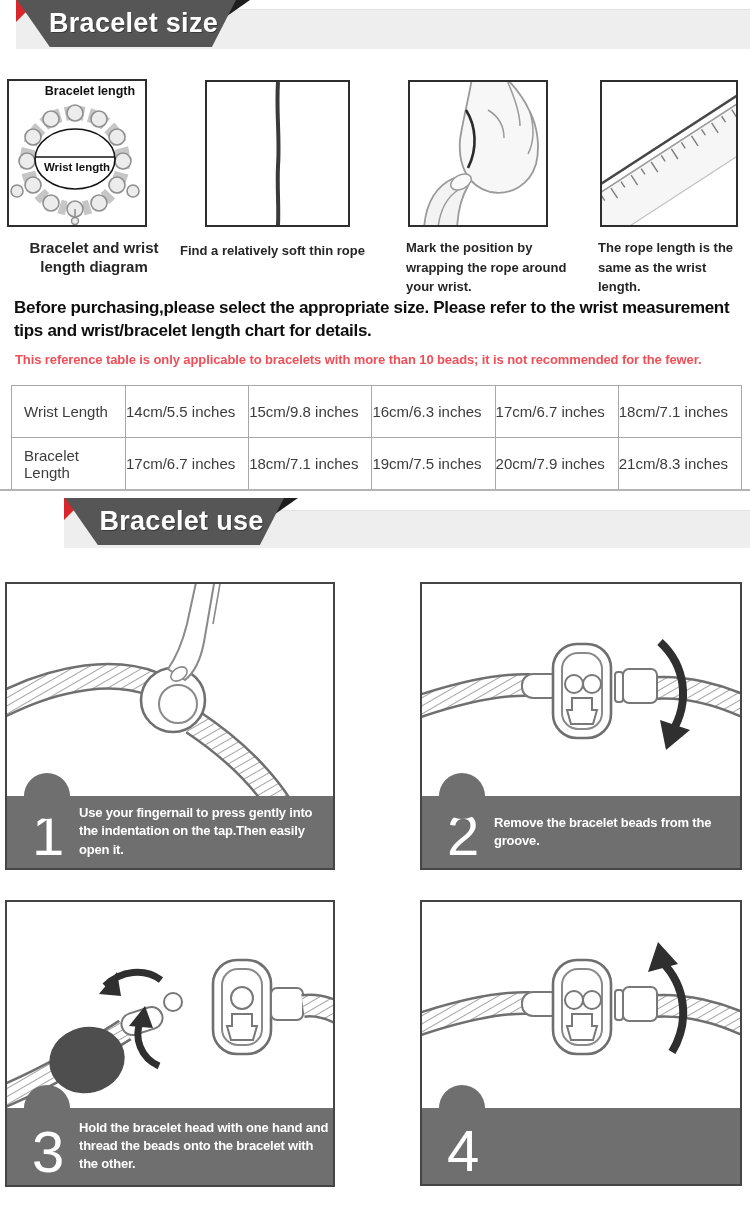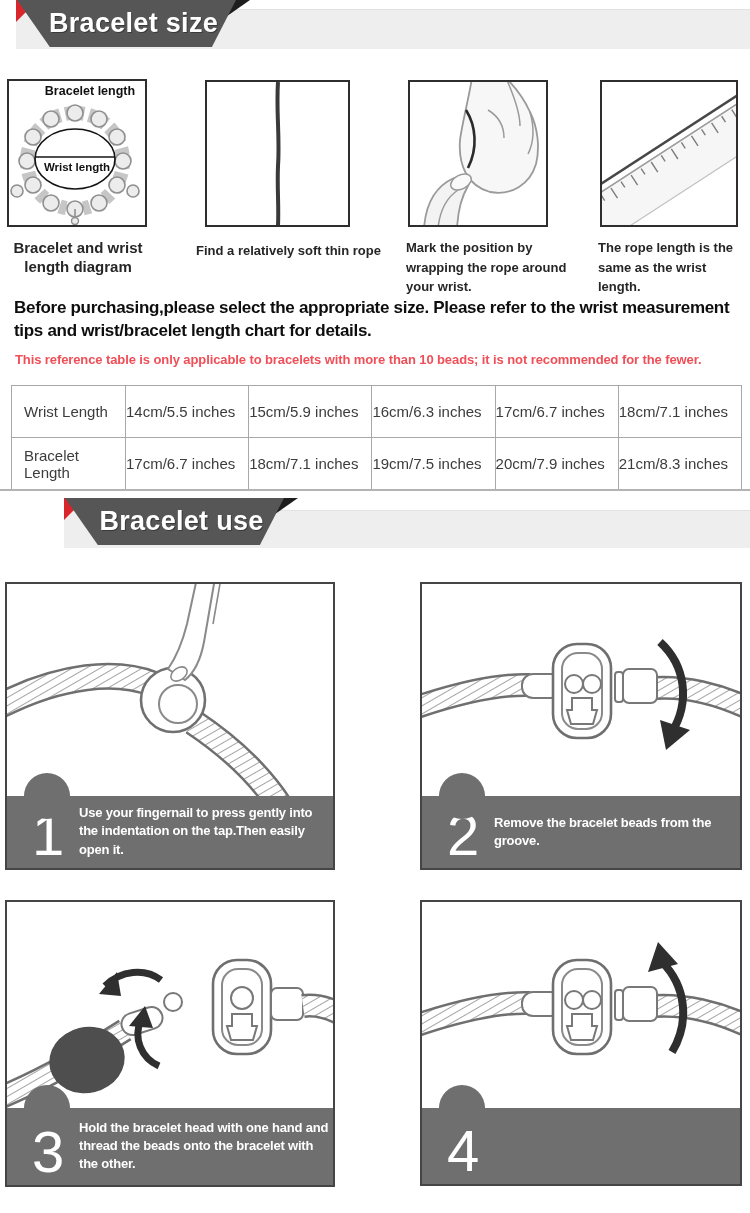--- a/index.html
+++ b/index.html
@@ -15,21 +15,21 @@
   .banner-main{
     position:absolute;left:1px;top:0;width:219px;height:47px;background:#575656;
     clip-path:polygon(0 0,100% 0,89% 100%,15% 100%);
     color:#fff;font-weight:bold;font-size:27px;line-height:47px;text-align:center;
     text-indent:14px;letter-spacing:.3px;text-shadow:1px 1px 0 #3a3a3a;
   }
   
   .img-box{position:absolute;background:#fff;border:2px solid #2e2e2e;box-sizing:border-box;}
   .img-label{position:absolute;font-weight:bold;color:#111;}
   .cap{position:absolute;font-weight:bold;color:#262626;}
-  .cap-center{text-align:center;line-height:1.25;font-size:15px;}
+  .cap-center{text-align:center;line-height:1.25;font-size:15px;margin-left:16px;}
   .cap-left{font-size:13px;line-height:1.5;}
   
   .purchase-note{position:absolute;left:14px;top:296px;width:724px;font-weight:bold;font-size:17px;line-height:1.38;color:#0e0e0e;letter-spacing:-.3px;}
   .table-warning{position:absolute;left:15px;top:352px;width:732px;font-weight:bold;font-size:13px;color:#f04f58;letter-spacing:-.1px;}
   
   .size-table{position:absolute;left:11px;top:385px;width:731px;border-collapse:collapse;table-layout:fixed;}
   .size-table td{
     border:1px solid #a8a8a8;height:51px;font-size:15px;color:#3c3c3c;
     text-align:left;padding:0;background:#fff;
   }
@@ -107,41 +107,41 @@
     <g transform="rotate(-33 67 78)">
       <rect x="-55" y="68" width="250" height="44" fill="#f6f6f6" stroke="#c2c2c2" stroke-width="1.2"></rect>
       <line x1="-55" y1="61" x2="195" y2="61" stroke="#474747" stroke-width="2.6"></line>
       <line x1="-55" y1="68" x2="195" y2="68" stroke="#9c9c9c" stroke-width="1.4"></line>
       <path d="M-45 70v12M-33 70v7M-21 70v12M-9 70v7M3 70v12M15 70v7M27 70v12M39 70v7M51 70v12M63 70v7M75 70v12M87 70v7M99 70v12M111 70v7M123 70v12M135 70v7M147 70v12M159 70v7M171 70v12M183 70v7" stroke="#7d7d7d" stroke-width="1.4" fill="none"></path>
     </g>
   </svg>
 </div>
 
 <div class="cap cap-center" style="left:7px;top:239px;width:142px;">Bracelet and wrist length diagram</div>
-<div class="cap cap-left" style="left:196px;top:241px;width:186px;">Find a relatively soft thin rope</div>
+<div class="cap cap-left" style="left:180px;top:241px;width:186px;">Find a relatively soft thin rope</div>
 <div class="cap cap-left" style="left:406px;top:238px;width:162px;">Mark the position by wrapping the rope around your wrist.</div>
 <div class="cap cap-left" style="left:598px;top:238px;width:152px;">The rope length is the same as the wrist length.</div>
 
 <div class="purchase-note">Before purchasing,please select the appropriate size. Please refer to the wrist measurement tips and wrist/bracelet length chart for details.</div>
 <div class="table-warning">This reference table is only applicable to bracelets with more than 10 beads; it is not recommended for the fewer.</div>
 
 <table class="size-table">
   <colgroup>
       <col style="width:114px">
       <col>
       <col>
       <col>
       <col>
       <col>
     </colgroup>
   <tbody>
       <tr>
     <td class="rowhead">Wrist Length</td>
     <td>14cm/5.5 inches</td>
-    <td>15cm/5.9 inches</td>
+    <td>15cm/9.8 inches</td>
     <td>16cm/6.3 inches</td>
     <td>17cm/6.7 inches</td>
     <td>18cm/7.1 inches</td>
   </tr>
   <tr>
     <td class="rowhead">Bracelet Length</td>
     <td>17cm/6.7 inches</td>
     <td>18cm/7.1 inches</td>
     <td>19cm/7.5 inches</td>
     <td>20cm/7.9 inches</td>

